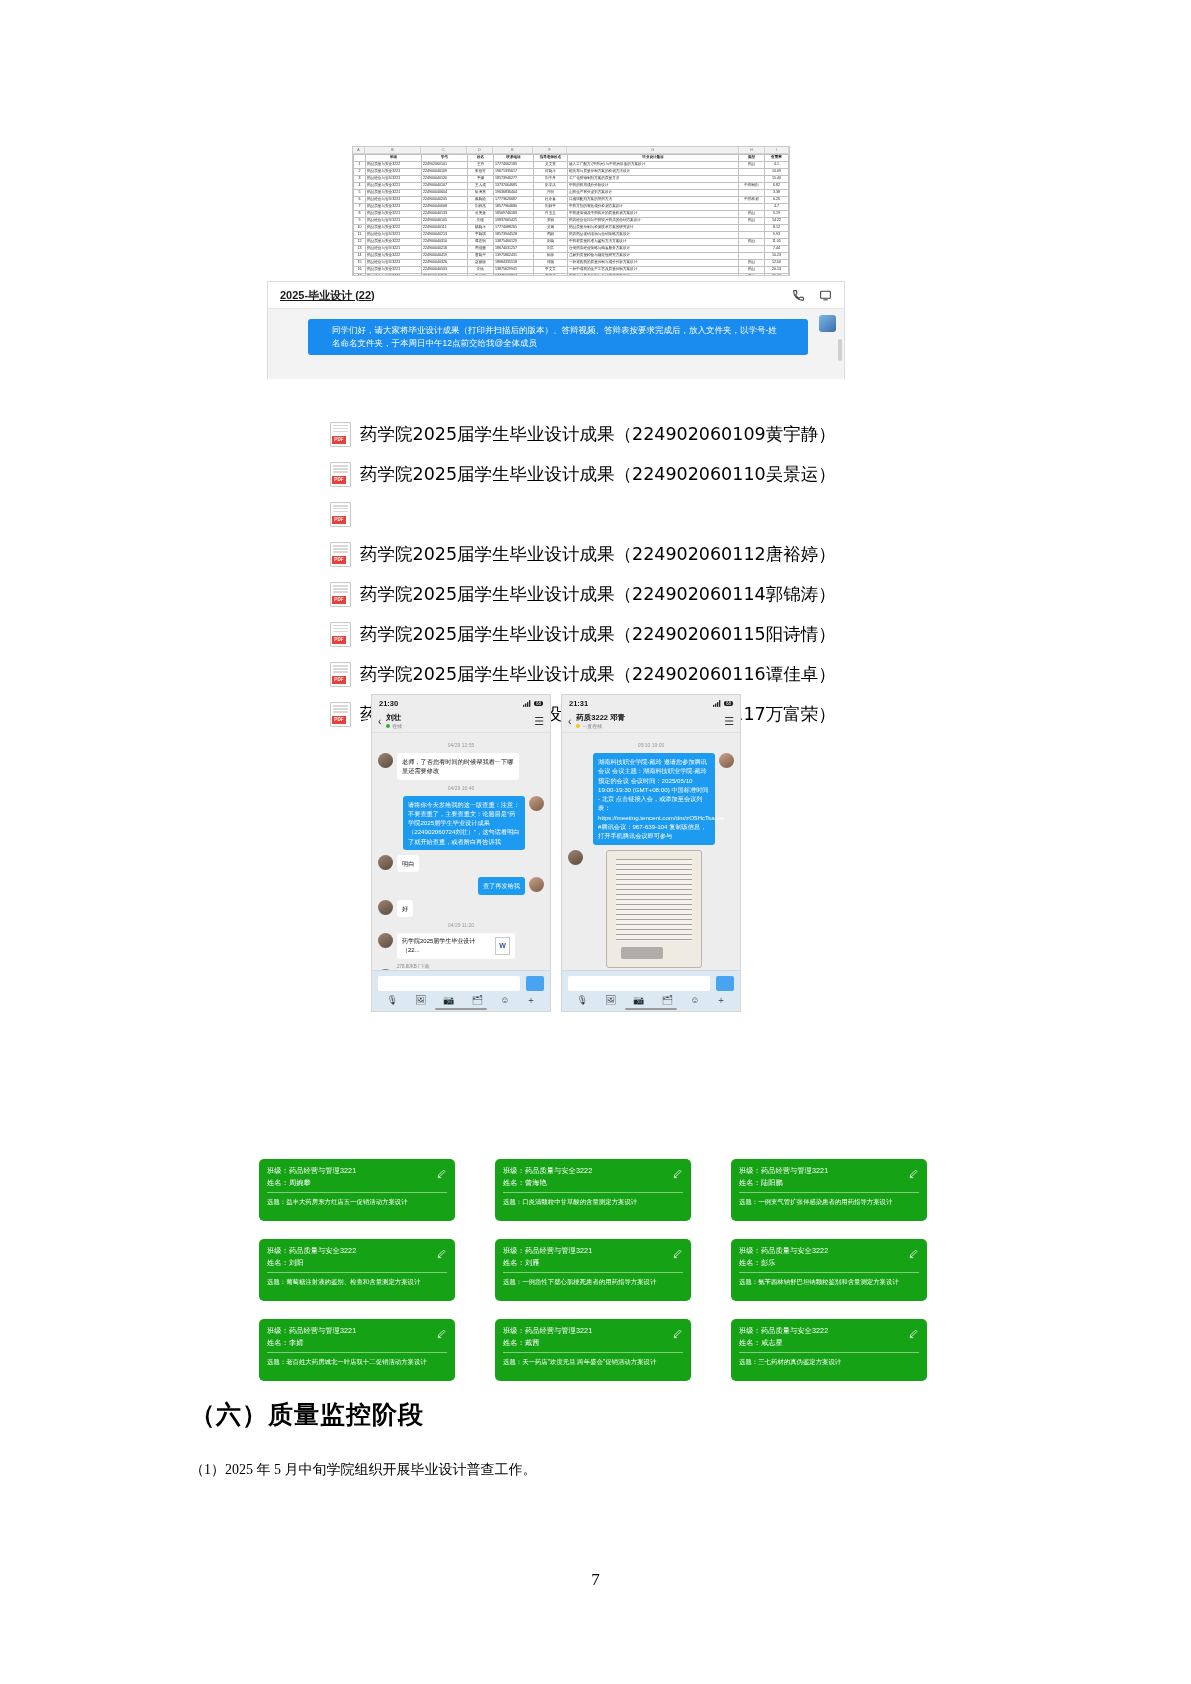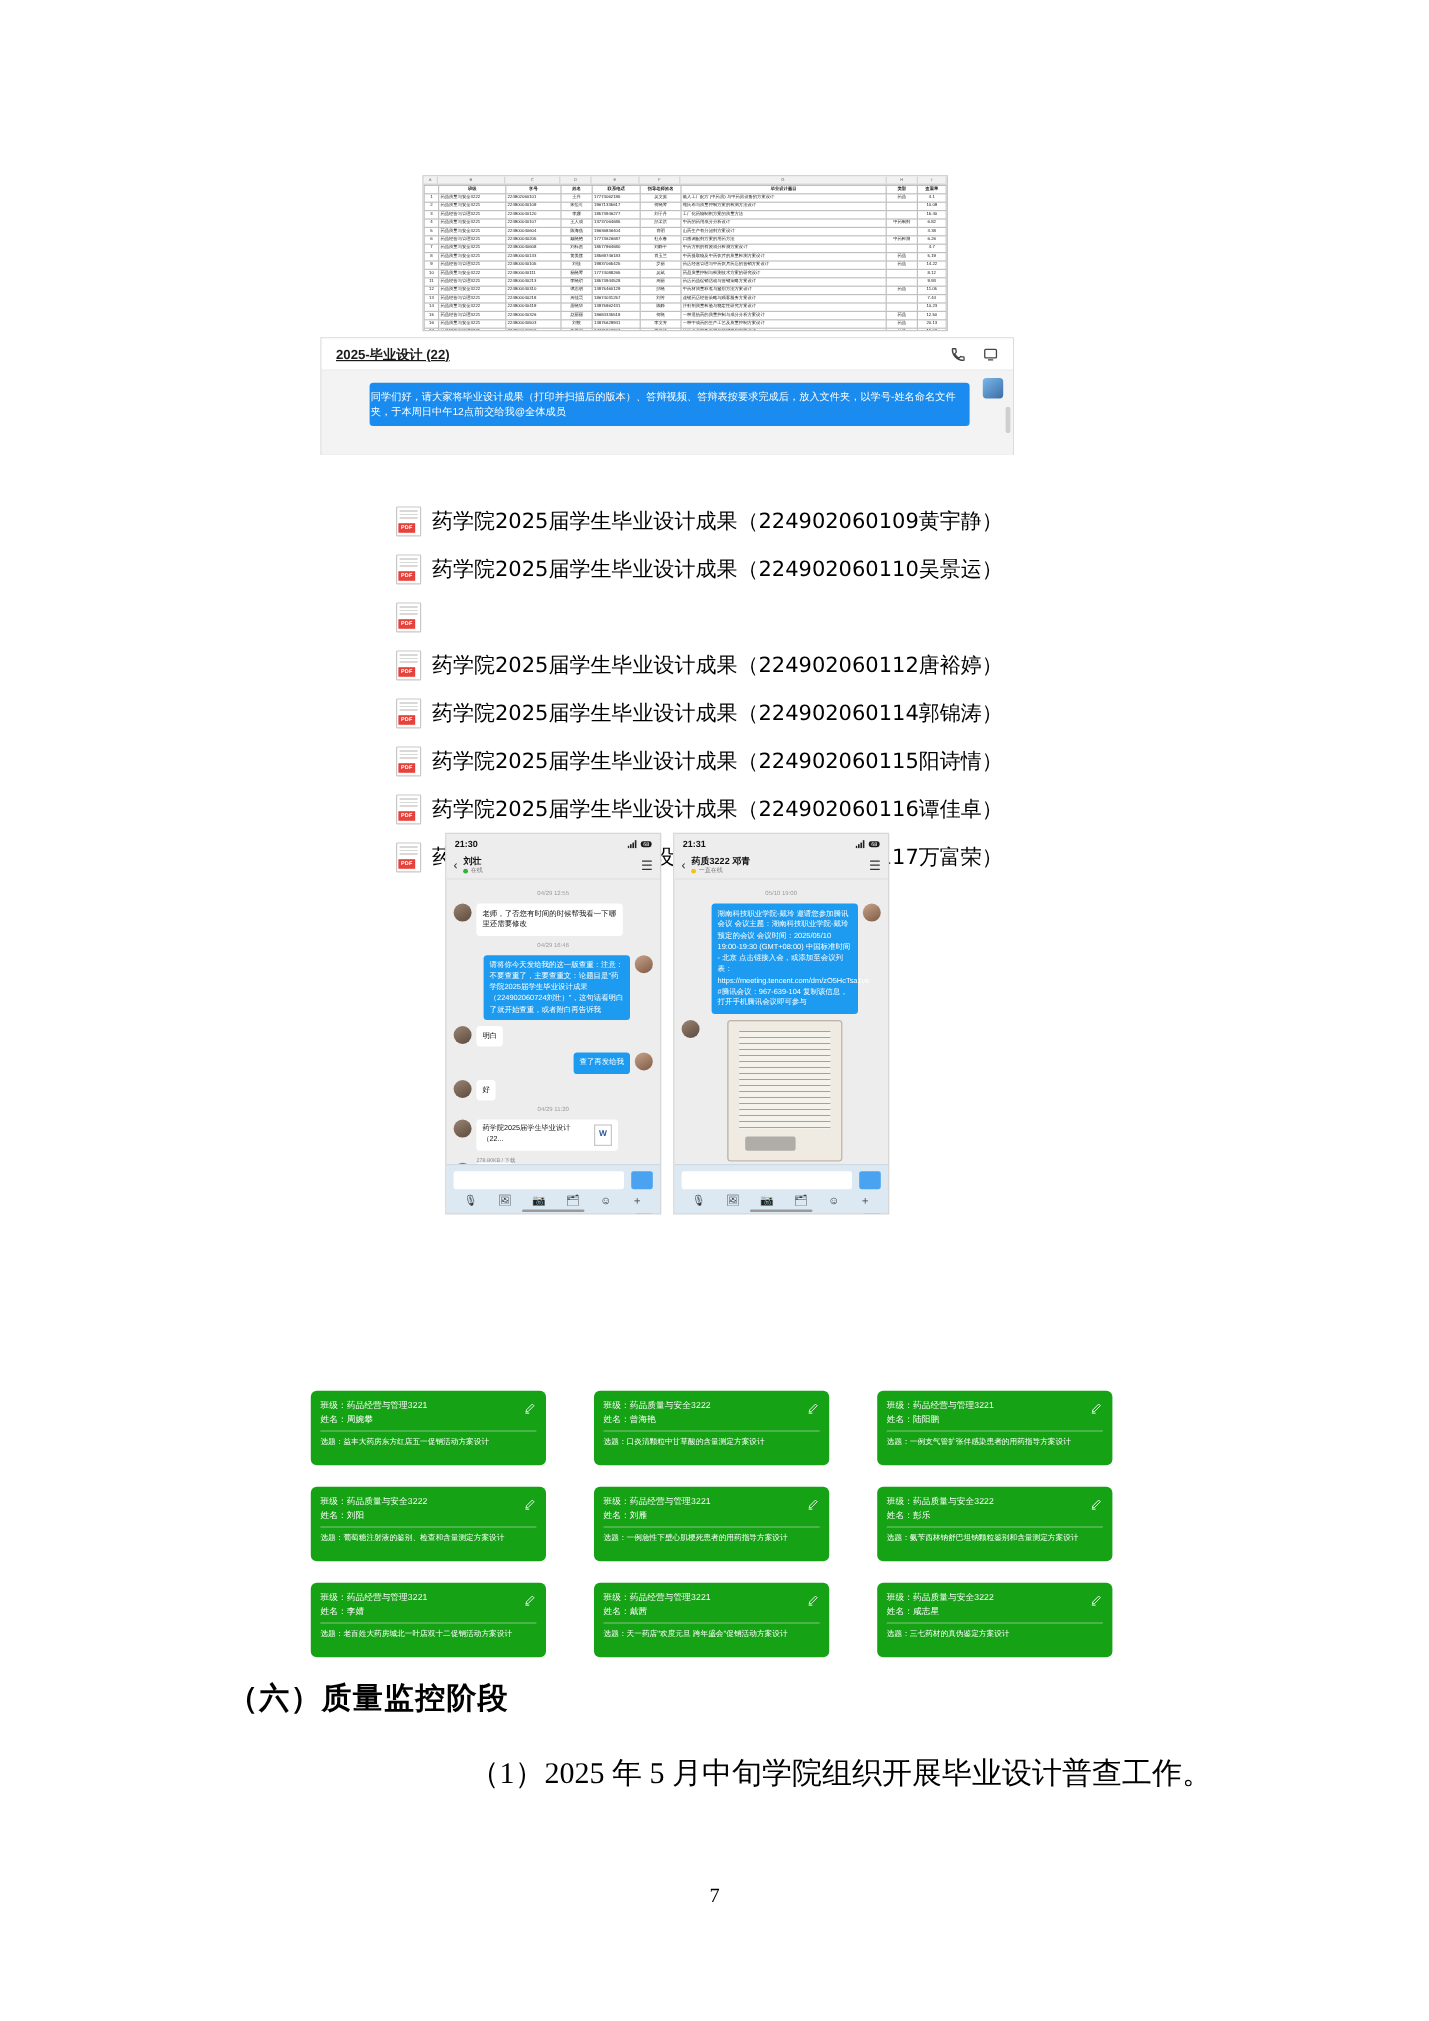--- a/index.html
+++ b/index.html
@@ -52,21 +52,21 @@
   .qq-title{
     font-family:"Liberation Sans", sans-serif; font-size:11px; font-weight:bold; color:#1a1a1a;text-decoration:underline;
   }
   .qq-title-icons{ margin-left:auto; display:flex; gap:14px; align-items:center; color:#4a4a4a;}
   .qq-body{ position:relative; height:70px; background:#f3f3f3; padding:10px 10px 0 40px;}
   .qq-avatar{
     position:absolute; right:8px; top:6px; width:17px; height:17px; border-radius:3px;
     background:linear-gradient(140deg,#7bb8e8,#3a6ea8);
   }
   .qq-bubble{
-    background:#1a8cf0; color:#fff; border-radius:3px; padding:5px 1px;
+    background:#1a8cf0; color:#fff; border-radius:3px; padding:5px 24px;
     font-family:"Liberation Sans", sans-serif; font-size:8.5px; line-height:1.55;
     max-width:500px; filter:blur(0.35px);
   }
   .qq-scroll{ position:absolute; right:2px; top:30px; width:4px; height:22px; background:#cfcfcf; border-radius:2px;}
 
   
   .pdf-list{ position:absolute; left:330px; top:414px; width:540px; }
   .pdf-row{ display:flex; align-items:center; height:40px; }
   .pdf-icon{
     width:21px; height:25px; position:relative; flex:0 0 auto; margin-right:9px;
@@ -180,21 +180,21 @@
   }
 
   
   .doc-h{
     position:absolute; left:190px; top:1398px;
     font-family:"Liberation Serif", serif; font-weight:bold; font-size:25px; color:#000;
     letter-spacing:1px;
   }
   .doc-p{
     position:absolute; left:190px; top:1459px; width:820px;
-    font-family:"Liberation Serif", serif; font-size:25px; color:#000; line-height:1.6;text-align:right;
+    font-family:"Liberation Serif", serif; font-size:14px; color:#000; line-height:1.6;
   }
   .pg-num{
     position:absolute; left:0; right:0; top:1570px; text-align:center;
     font-family:"Liberation Serif", serif; font-size:17px; color:#000;
   }
 </style>
 </head>
 <body>
 
 <div class="page">

